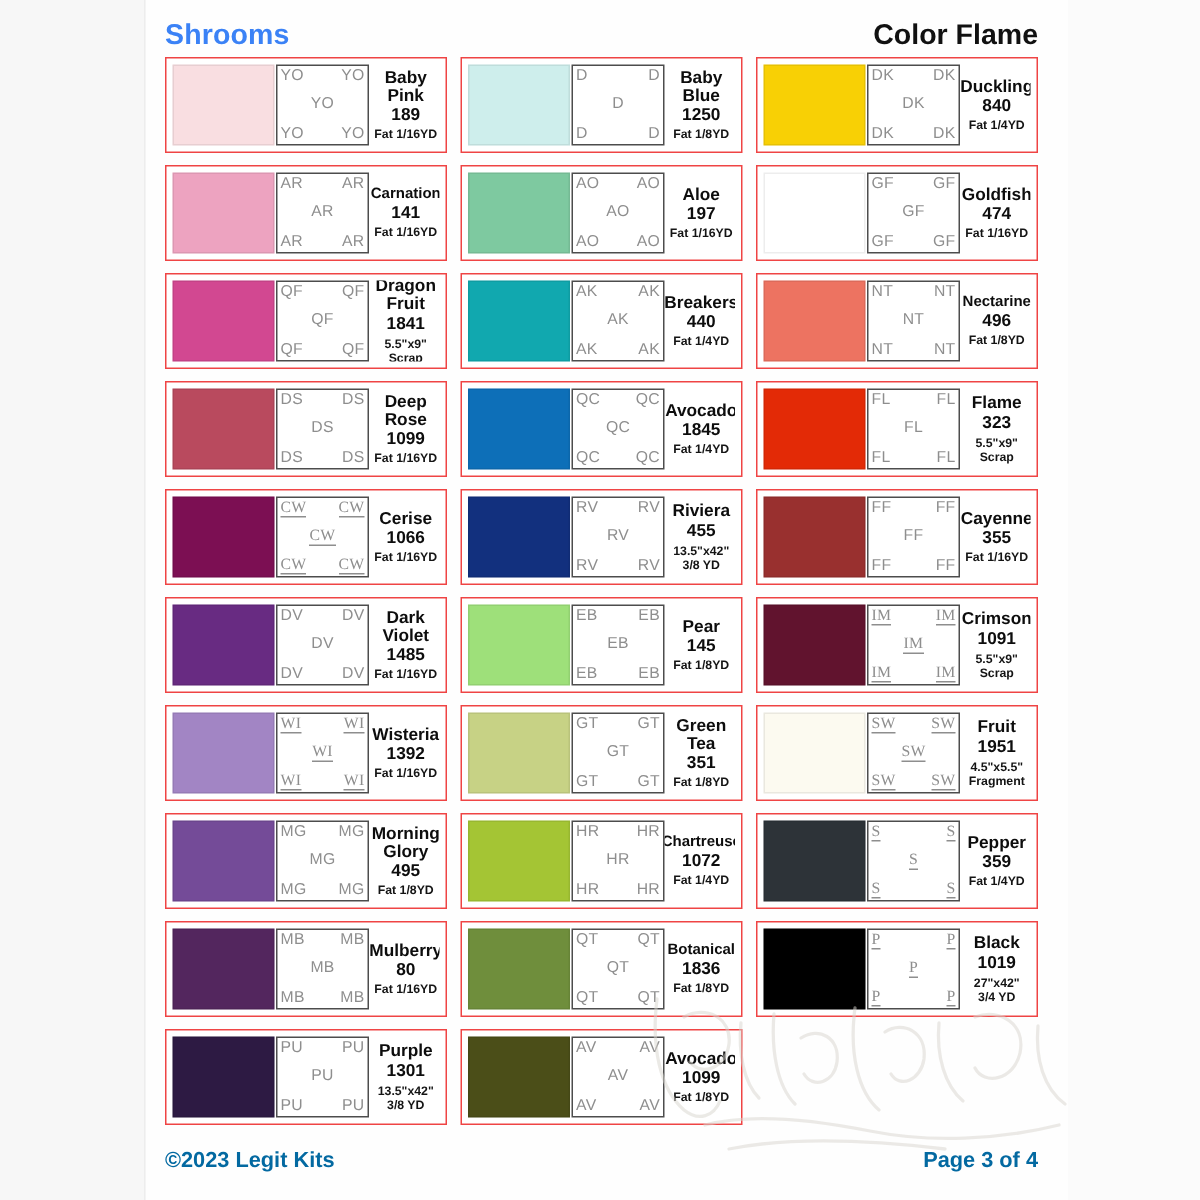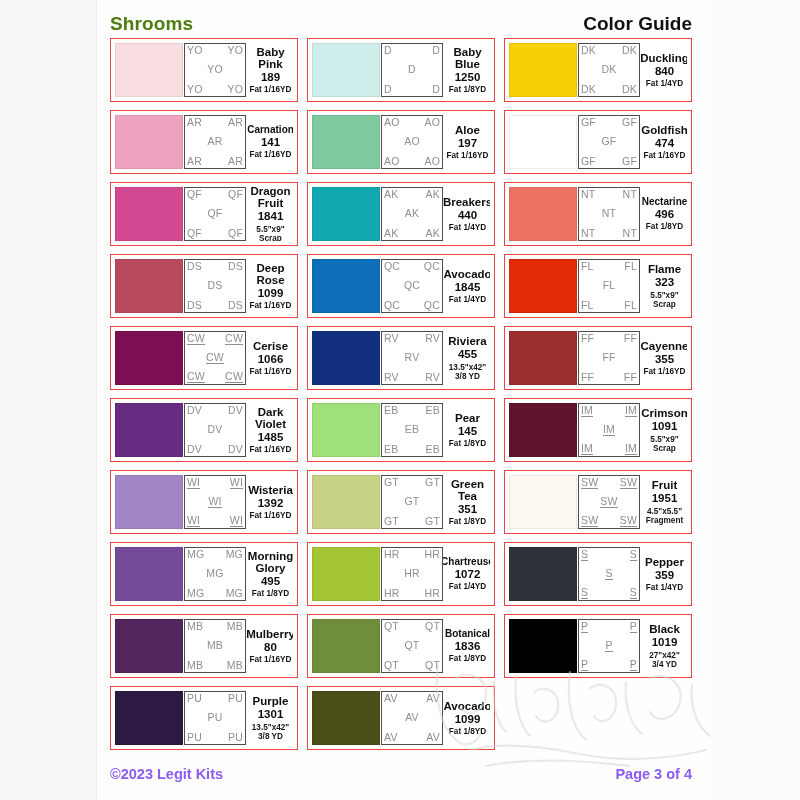--- a/index.html
+++ b/index.html
@@ -34,21 +34,21 @@
 
   
   #header {
     position: absolute;
     left: 110px; top: 10px; width: 582px; height: 28px;
     display: flex; align-items: center; justify-content: space-between;
   }
   .hdr-title {
     font-size: 19px;
     font-weight: bold;
-    color: #4d7c0f;
+    color: #3b82f6;
     letter-spacing: .1px;
   }
   .hdr-right {
     font-size: 19px;
     font-weight: bold;
     color: #111;
   }
 
   
   #grid {
@@ -102,20 +102,21 @@
     line-height: 1.05;
     letter-spacing: .2px;
   }
   .code-row.center {
     justify-content: center;
   }
   .code-row span { white-space: nowrap; }
   .codebox.underlined .code-row span {
     border-bottom: 1.3px solid #8e8e8e;
     padding-bottom: 0px;
+    font-family: Liberation Serif, serif;
   }
 
   .info {
     flex: 1 1 auto;
     display: flex;
     flex-direction: column;
     align-items: center;
     justify-content: center;
     text-align: center;
     padding-left: 2px;
@@ -146,21 +147,21 @@
 
   
   #footer {
     position: absolute;
     left: 110px; bottom: 18px; width: 582px;
     display: flex; align-items: center; justify-content: space-between;
   }
   .ft-left, .ft-right {
     font-size: 14.5px;
     font-weight: bold;
-    color: #8b5cf6;
+    color: #0369a1;
   }
 
   
   #watermark {
     position: absolute;
     left: 430px;
     top: 648px;
     width: 300px;
     height: 130px;
     pointer-events: none;
@@ -171,21 +172,21 @@
 </head>
 <body>
 
 <div id="page">
 
   <div class="page-edge-l"></div>
   <div class="page-edge-r"></div>
 
   <div id="header">
     <div class="hdr-title">Shrooms</div>
-    <div class="hdr-right">Color Guide</div>
+    <div class="hdr-right">Color Flame</div>
   </div>
 
   <div id="grid">
       <div class="column">
         <div class="card">
           <div class="chip" style="background: rgb(249, 222, 225);"></div>
           <div class="codebox">
             <div class="code-row">
               <span>YO</span>
               <span>YO</span>

